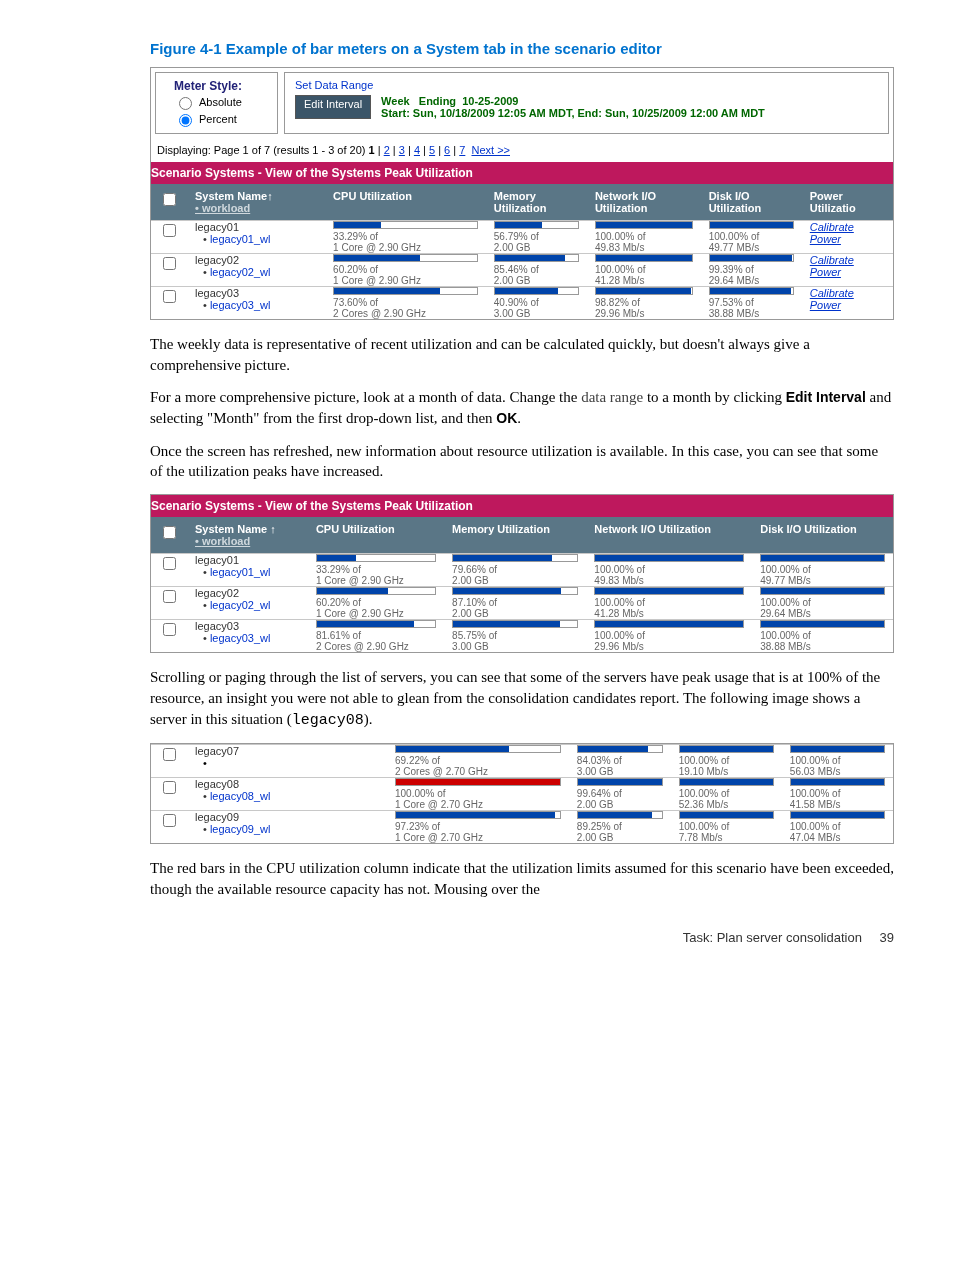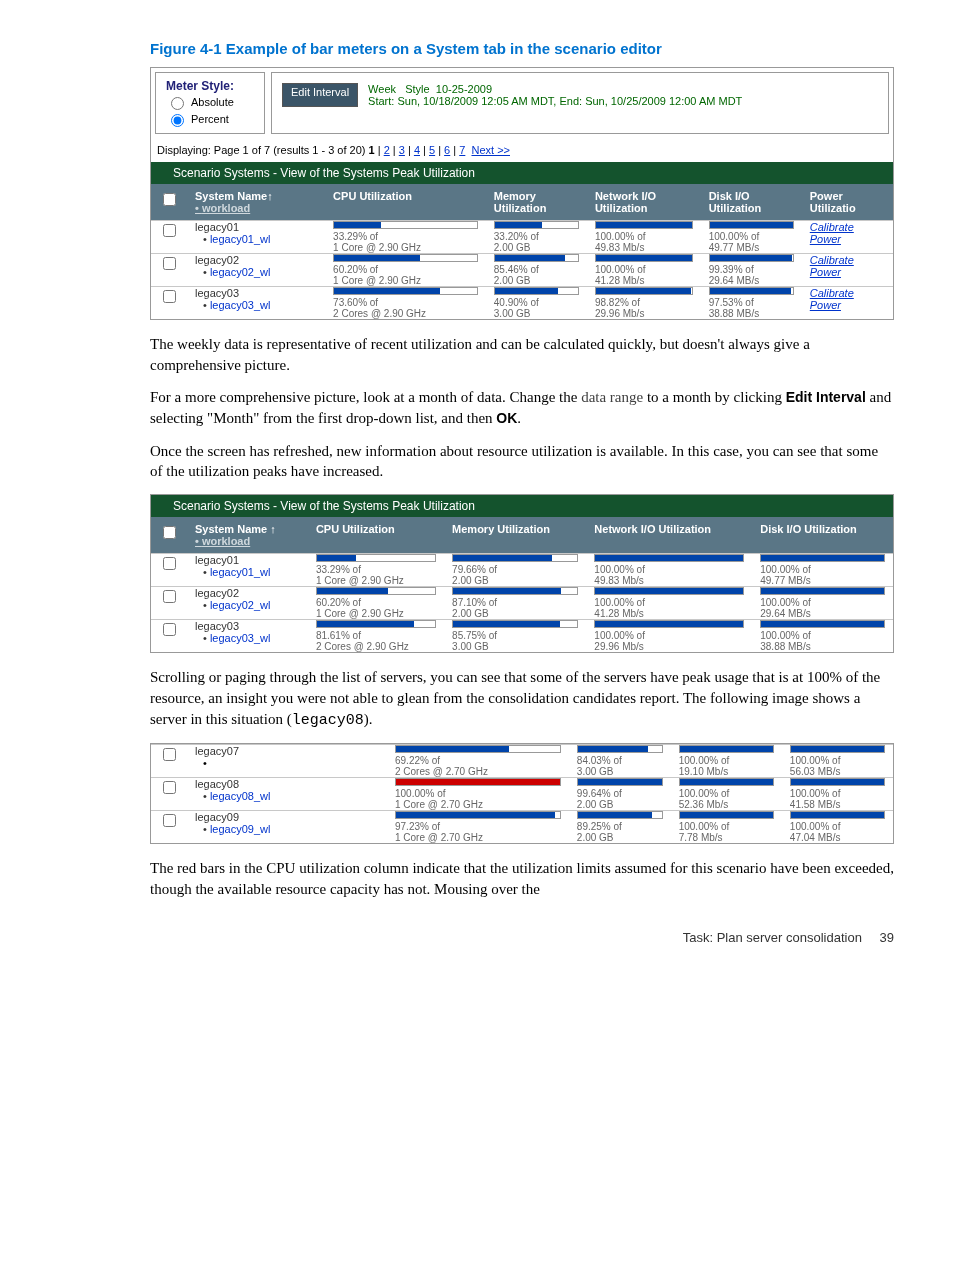--- a/index.html
+++ b/index.html
@@ -19,34 +19,34 @@
     font-size: 15px;
     margin-bottom: 10px;
   }
   .screenshot-box {
     border: 1px solid #999;
     font-family: Arial, sans-serif;
     font-size: 11px;
     margin-bottom: 14px;
   }
   .toppanel { display: flex; padding: 4px; }
-  .panel-left { border: 1px solid #999; padding: 6px 10px; width: 110px; }
+  .panel-left { border: 1px solid #999; padding: 6px 18px; width: 123px; }
   .panel-left .lbl { color: #222277; font-weight: bold; font-size: 12px; }
   .panel-left label { display: flex; align-items: center; gap: 4px; margin-top: 1px; }
   .panel-right { border: 1px solid #999; padding: 6px 10px; margin-left: 6px; flex: 1; }
   .panel-right .link { color: #0033cc; }
   .edit-int-btn {
     background: #3b5568; color: #fff; border: 1px solid #555; padding: 2px 8px; font-size: 11px;
     display: inline-block;
   }
-  .green { color: #006600; font-weight: normal; }
+  .green { color: #006600; font-weight: bold; }
   .pager { padding: 6px; font-size: 11px; }
   .pager a { color: #0033cc; text-decoration: underline; }
   .table-banner {
-    background: #14532d; color: #fff; font-weight: normal; padding: 4px 22px; font-size: 12px;
+    background: #be185d; color: #fff; font-weight: bold; padding: 4px 0; font-size: 12px;
   }
   table.util { border-collapse: collapse; width: 100%; font-size: 11px; }
   table.util th {
     background: #5a7686; color: #fff; text-align: left; padding: 6px 8px; font-weight: bold; font-size: 11px;
     vertical-align: top;
   }
   table.util th .sub { color: #cfd8dd; text-decoration: underline; }
   table.util td { border-top: 1px solid #c8c8c8; padding: 0 8px; vertical-align: top; }
   .chk { width: 26px; text-align: center; }
   .sys-name { color: #333; }
@@ -76,25 +76,26 @@
       <label>
           <input type="radio" style=""> 
           <span>Absolute</span>
         </label>
       <label>
           <input type="radio" checked="" style=""> 
           <span>Percent</span>
         </label>
     </div>
     <div class="panel-right">
+      <div class="link">Set Data Range</div>
       <div style="display:flex; gap:10px; margin-top:4px;">
         <span class="edit-int-btn">Edit Interval</span>
         <div>
           <span class="green">Week</span>
-          &nbsp;&nbsp;<span class="green">Style</span>
+          &nbsp;&nbsp;<span class="green">Ending</span>
           &nbsp;<span class="green">10-25-2009</span>
           <div class="green">Start: Sun, 10/18/2009 12:05 AM MDT, End: Sun, 10/25/2009 12:00 AM MDT</div>
         </div>
       </div>
     </div>
   </div>
 
   <div class="pager">
     <span>Displaying: Page 1 of 7 (results 1 - 3 of 20) </span>
     <b>1</b>
@@ -141,21 +142,21 @@
             </div>
             <div class="pct">33.29% of</div>
             <div class="pct">1 Core @ 2.90 GHz</div>
           </td>
           <td>
             <div class="barwrap">
               <div class="bar-outer">
                 <div class="bar-inner" style="width:57%;"></div>
               </div>
             </div>
-            <div class="pct">33.20% of</div>
+            <div class="pct">56.79% of</div>
             <div class="pct">2.00  GB</div>
           </td>
           <td>
             <div class="barwrap">
               <div class="bar-outer">
                 <div class="bar-inner" style="width:100%;"></div>
               </div>
             </div>
             <div class="pct">100.00% of</div>
             <div class="pct">49.83 Mb/s</div>

